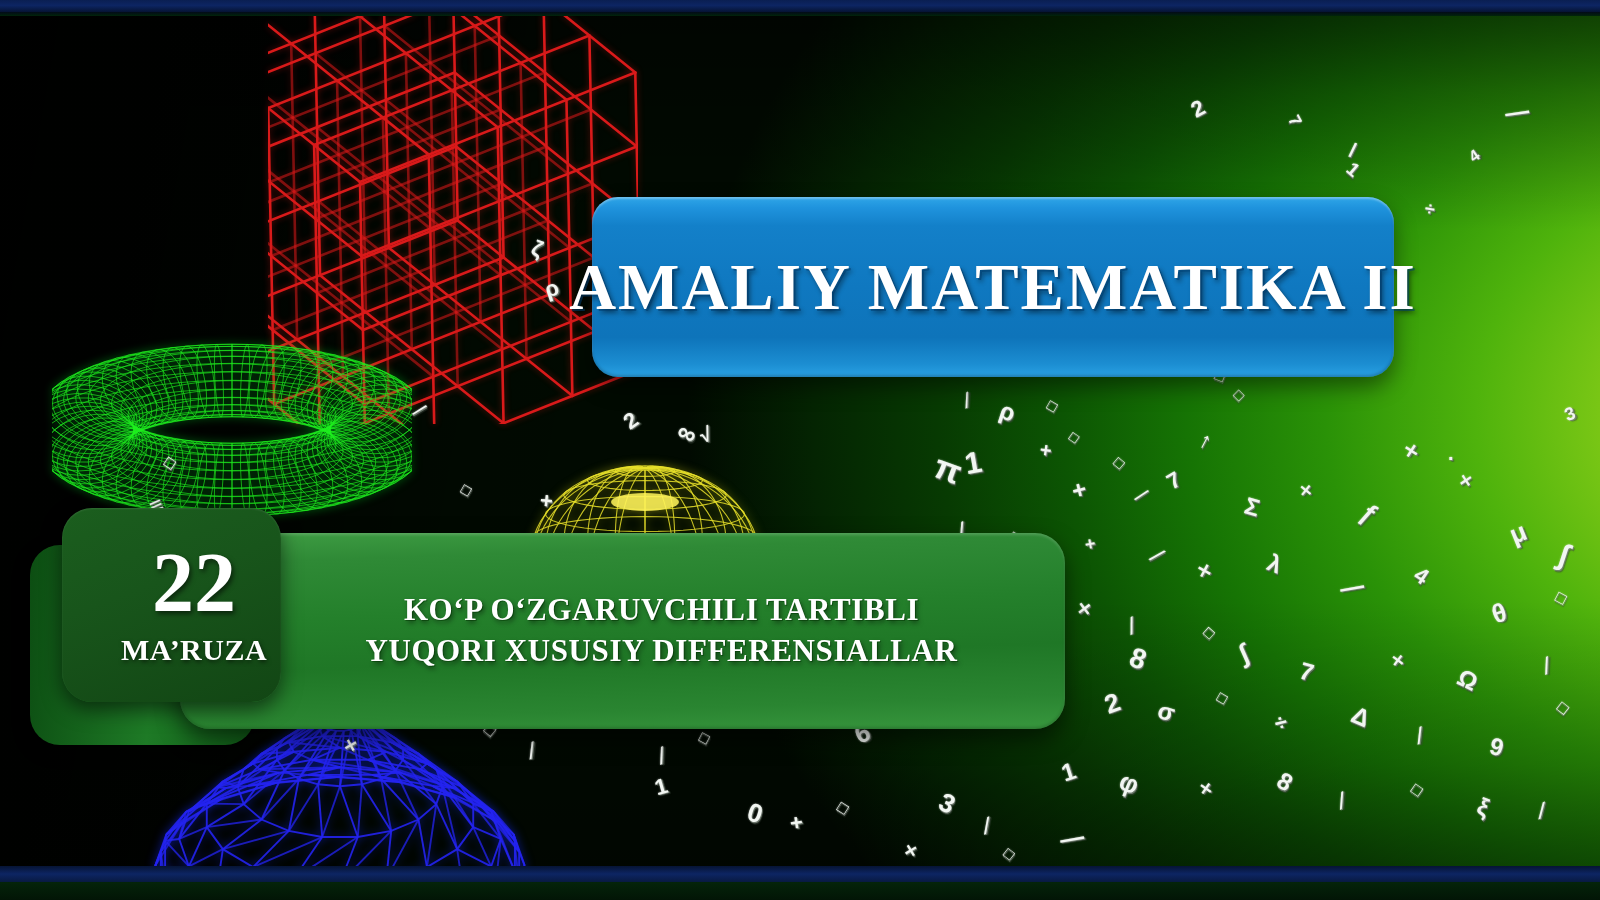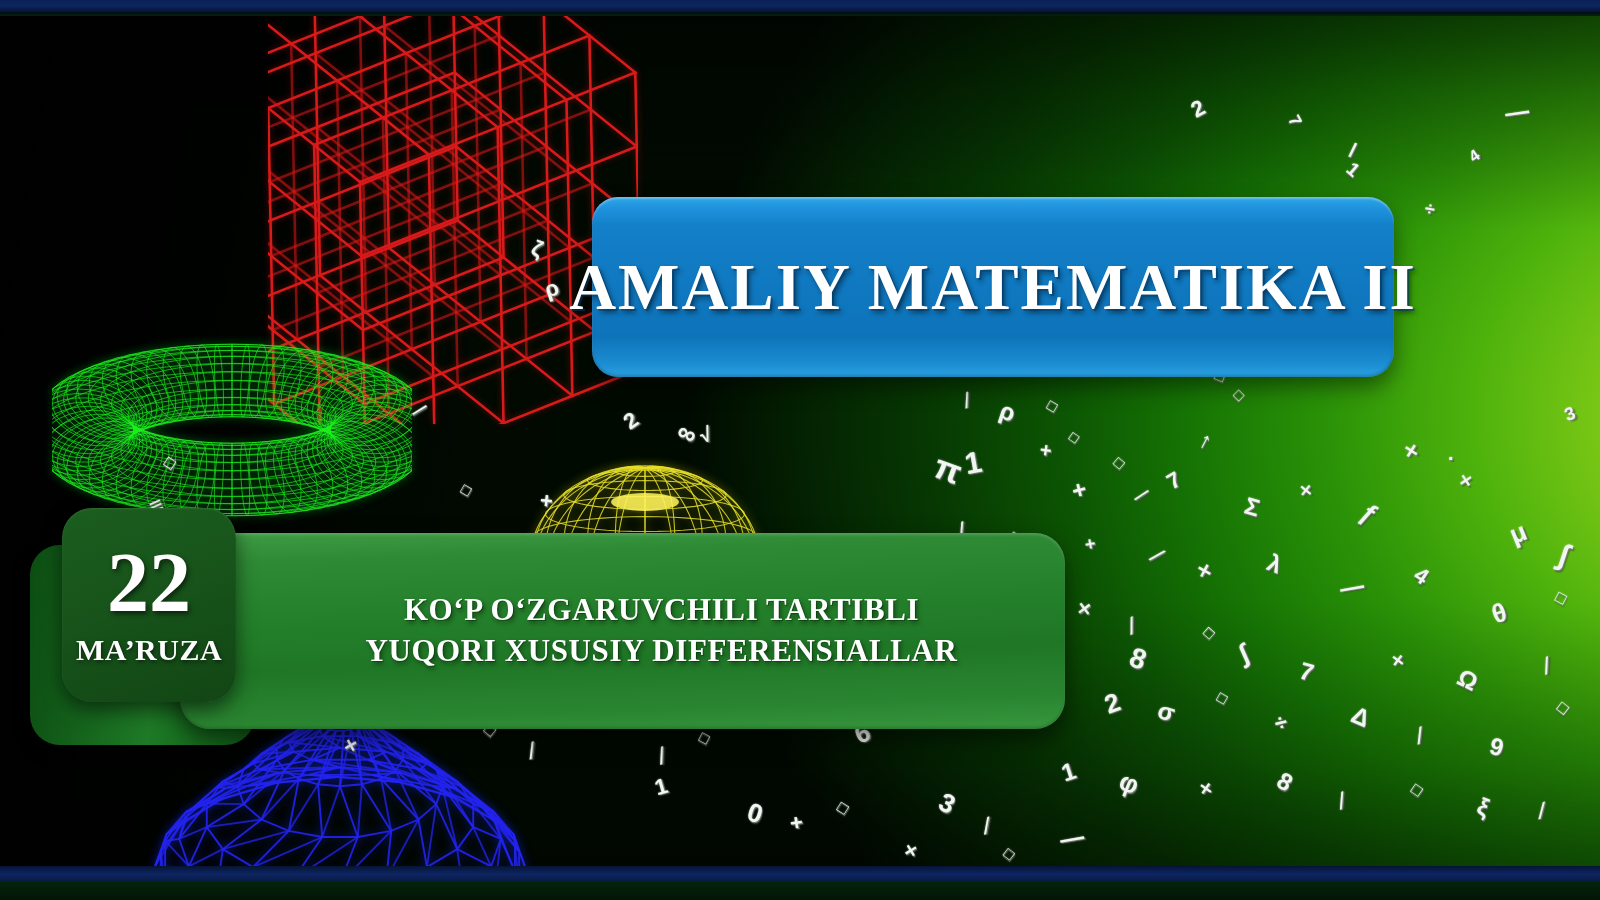--- a/index.html
+++ b/index.html
@@ -152,20 +152,21 @@
     border-radius: 30px;
     background: linear-gradient(160deg, #1b5e1e 0%, #18551b 40%, #124614 100%);
     box-shadow:
       0 8px 20px rgba(0,0,0,0.55),
       inset 0 1px 2px rgba(255,255,255,0.10);
     z-index: 24;
     display: flex;
     flex-direction: column;
     align-items: center;
     justify-content: center;
+    padding-left: 45px;
   }
   #badge-number {
     font-size: 84px;
     font-weight: 700;
     color: #ffffff;
     line-height: 0.95;
     text-shadow: 2px 3px 5px rgba(0,0,0,0.55);
   }
   #badge-label {
     margin-top: 10px;

